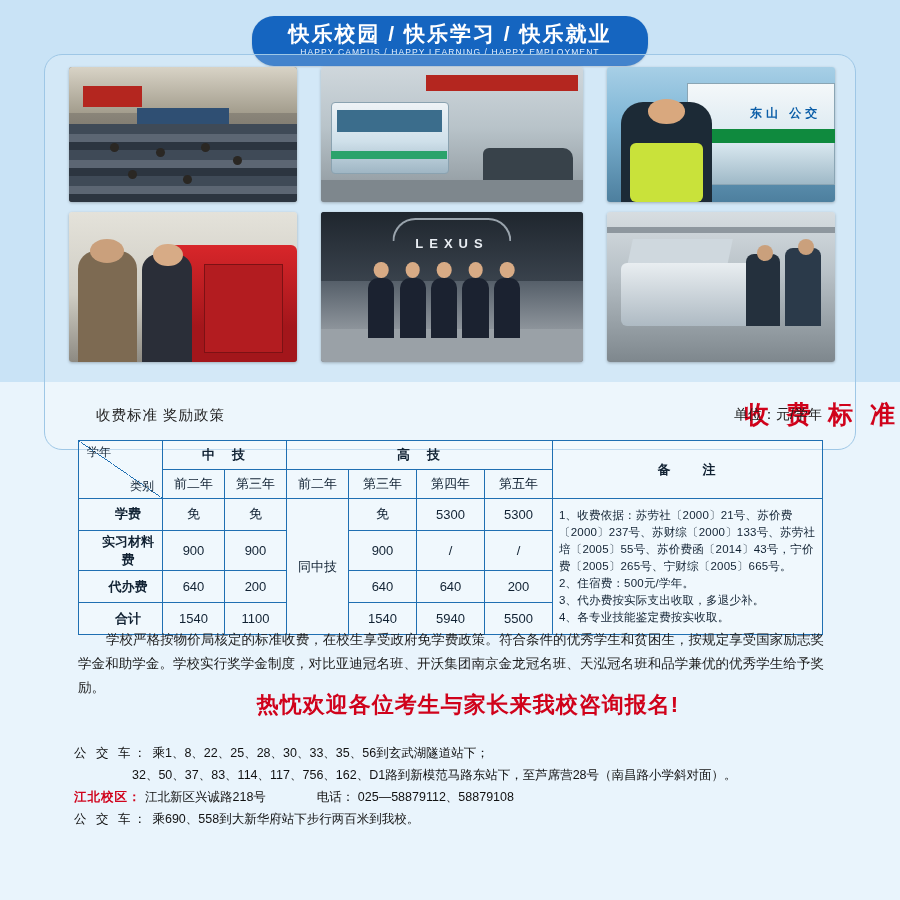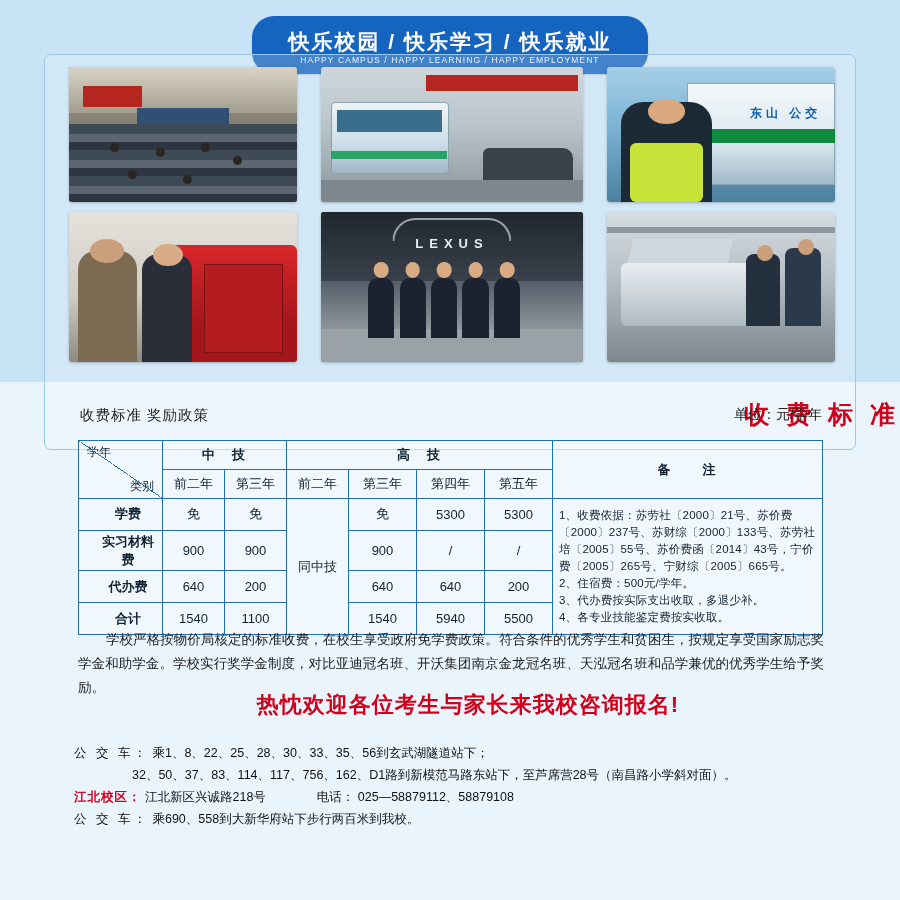--- a/index.html
+++ b/index.html
@@ -38,21 +38,21 @@
   .banner-wrap {
     position: absolute;
     top: 16px;
     left: 0; right: 0;
     display: flex;
     justify-content: center;
   }
   .banner {
     background: #1565c0;
     border-radius: 22px;
-    padding: 14px 36px 8px 36px;
+    padding: 6px 36px 8px 36px;
     text-align: center;
     color: #ffffff;
     box-shadow: 0 1px 2px rgba(0,0,0,0.18);
   }
   .banner-cn {
     font-size: 21px;
     font-weight: bold;
     letter-spacing: 2px;
     line-height: 24px;
     white-space: nowrap;
@@ -66,21 +66,21 @@
   }
 
   
   .photo-panel {
     position: absolute;
     top: 54px;
     left: 44px;
     width: 812px;
     height: 396px;
     border: 1px solid #9ec7e6;
-    border-radius: 7px;
+    border-radius: 18px;
     background: rgba(255,255,255,0.20);
     box-sizing: border-box;
   }
   .photo-grid {
     position: absolute;
     top: 12px;
     left: 24px;
     width: 766px;
     display: grid;
     grid-template-columns: 228px 262px 228px;
@@ -145,21 +145,21 @@
   .p6 .hood { position:absolute; left:10%; top:18%; width:44%; height:18%; background:#cfd8de; transform:skewX(-12deg); }
   .p6 .w1 { position:absolute; right:6%; top:24%; width:16%; height:52%; background:#2b3a4a; border-radius:8px 8px 0 0;}
   .p6 .w2 { position:absolute; right:24%; top:28%; width:15%; height:48%; background:#24303d; border-radius:8px 8px 0 0;}
   .p6 .hd { position:absolute; width:16px; height:16px; border-radius:50%; background:#caa07c; }
   .p6 .lift { position:absolute; left:0; right:0; top:10%; height:4%; background:#8e979e; }
 
   
   .fee-head {
     position: absolute;
     top: 398px;
-    left: 0; right: 0;
+    left: 16px; right: 0;
     height: 34px;
   }
   .fee-sub-left {
     position: absolute;
     left: 80px;
     top: 8px;
     font-size: 14.5px;
     color: #222;
     letter-spacing: 1px;
   }

